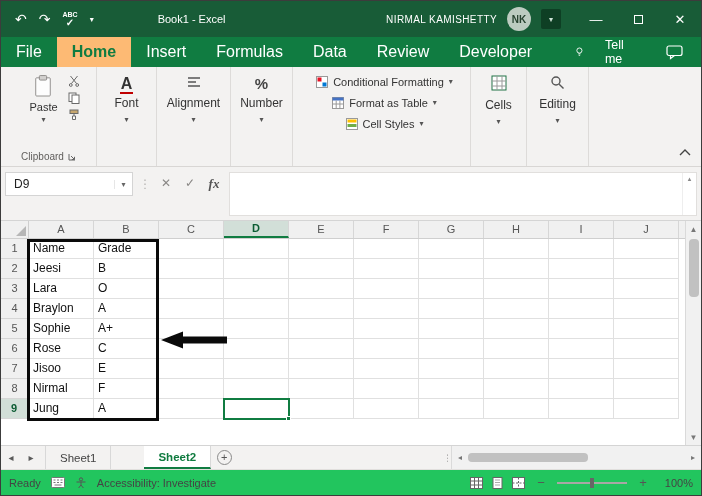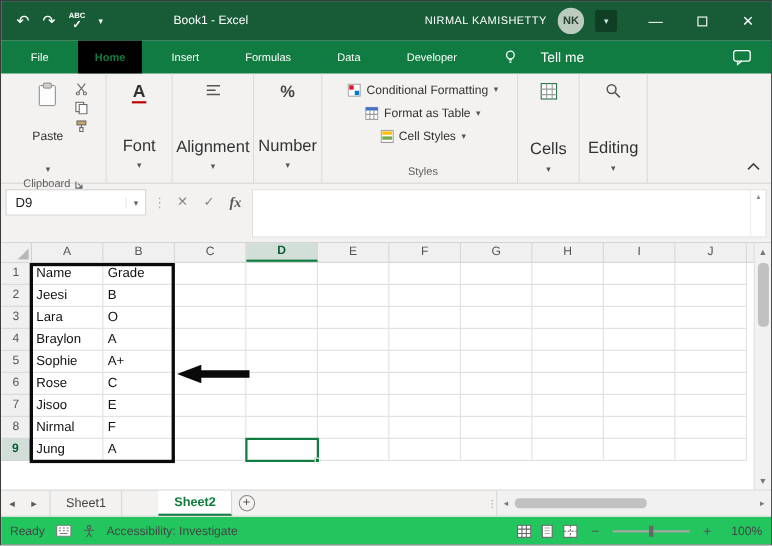--- a/index.html
+++ b/index.html
@@ -19,38 +19,38 @@
   .user-name { font-size: 10px; letter-spacing: .4px; }
   .avatar { width: 24px; height: 24px; border-radius: 50%; background: #bccbc0; color: #27422f; font-size: 10px; font-weight: bold; display: flex; align-items: center; justify-content: center; }
   .ribbon-disp { width: 20px; height: 20px; background: #0e3f24; border-radius: 2px; display: flex; align-items: center; justify-content: center; font-size: 8px; color: #cfe3d7; }
   .win-btns { display: flex; height: 36px; margin-left: 4px; }
   .win-btn { width: 42px; display: flex; align-items: center; justify-content: center; font-size: 13px; }
   .maxbox { width: 9px; height: 9px; border: 1px solid #fff; display: inline-block; }
 
   
   .tabbar { height: 30px; background: #107c41; display: flex; align-items: stretch; color: #fff; flex: 0 0 auto; }
   .rtabs { display: flex; }
-  .rtab { padding: 0 15px; font-size: 10px; display: flex; align-items: center; margin-left: 12px; }
-  .rtab.active { background: #000000; color: #107c41; font-weight: bold; }
+  .rtab { padding: 0 15px; font-size: 16px; display: flex; align-items: center; }
+  .rtab.active { background: #fdba74; color: #107c41; font-weight: bold; }
   .tellme { display: flex; align-items: center; gap: 21px; padding: 0 14px; margin-left: 14px; font-size: 12.5px; }
   .tab-spacer { flex: 1; }
   .comment-btn { display: flex; align-items: center; padding: 0 18px; }
 
   
   .ribbon { height: 100px; background: #f3f2f1; border-bottom: 1px solid #d8d6d4; display: flex; position: relative; flex: 0 0 auto; }
   .rgroup { border-right: 1px solid #ddDBd9; display: flex; flex-direction: column; padding: 4px 2px 2px 2px; align-items: center; }
   .rg-label { margin-top: auto; font-size: 10px; color: #605e5c; display: flex; align-items: center; justify-content: center; gap: 4px; padding: 2px 4px; }
   .clipboard { width: 96px; }
   .clip-content { display: flex; gap: 4px; padding-left: 6px; }
-  .paste-btn { display: flex; flex-direction: column; align-items: center; gap: 19px; font-size: 11px; color: #333; padding: 2px 6px; }
+  .paste-btn { display: flex; flex-direction: column; align-items: center; gap: 2px; font-size: 11px; color: #333; padding: 2px 6px; }
   .paste-btn .dd { font-size: 8px; color: #555; }
   .mini-col { display: flex; flex-direction: column; gap: 5px; padding-top: 4px; }
   .mini { display: flex; align-items: center; }
   .collapsed { width: 60px; align-items: center; text-align: center; padding-top: 8px; gap: 3px; }
-  .collapsed .cg-label { font-size: 15px; color: #333; margin-top: 28px; }
+  .collapsed .cg-label { font-size: 12px; color: #333; }
   .collapsed .cg-dd { font-size: 8px; color: #555; margin-top: 2px; }
   .font-a { font-size: 16px; font-weight: bold; color: #333; border-bottom: 2px solid #c00000; line-height: 18px; padding: 0 1px; }
   .alignment-g { width: 74px; }
   .number-g { width: 62px; }
   .pct { font-size: 15px; color: #444; font-weight: bold; line-height: 18px; }
   .styles-g { width: 178px; padding-left: 8px; }
   .style-row { display: flex; align-items: center; gap: 5px; font-size: 11px; color: #333; height: 21px; white-space: nowrap; }
   .style-row .dd2 { font-size: 8px; color: #555; }
   .styles-g .rg-label { justify-content: center; }
   .cells-g { width: 56px; }
@@ -146,20 +146,21 @@
     </div>
   </div>
 
   <div class="tabbar">
     <div class="rtabs">
         <div class="rtab">File</div>
         <div class="rtab active">Home</div>
         <div class="rtab">Insert</div>
         <div class="rtab">Formulas</div>
         <div class="rtab">Data</div>
+        <div class="rtab">Review</div>
         <div class="rtab">Developer</div>
       </div>
     <div class="tellme">
       <svg width="12" height="14" viewBox="0 0 12 14" fill="none" stroke="#ffffff" stroke-width="1.2">
           <circle cx="6" cy="5" r="3.5"></circle>
           <path d="M4.5 9.5 h3 M5 11.5 h2"></path>
         </svg>
       <span>Tell me</span>
     </div>
     <div class="tab-spacer"></div>
@@ -256,23 +257,20 @@
       </div>
       <div class="style-row">
         <svg width="12" height="12" viewBox="0 0 12 12">
             <rect x="0.5" y="0.5" width="11" height="11" fill="#fff" stroke="#999"></rect>
             <rect x="1.5" y="1.5" width="9" height="3" fill="#ffc000"></rect>
             <rect x="1.5" y="6" width="9" height="3" fill="#70ad47"></rect>
           </svg>
         <span>Cell Styles</span>
         <span class="dd2">▾</span>
       </div>
-      <div class="rg-label">
-        <span>Styles</span>
-      </div>
     </div>
 
     <div class="rgroup collapsed cells-g">
       <div>
         <svg width="16" height="16" viewBox="0 0 16 16">
             <rect x="1" y="1" width="14" height="14" fill="#fff" stroke="#217346"></rect>
             <path d="M1 6 h14 M1 11 h14 M6 1 v14 M11 1 v14" stroke="#9a9a9a" fill="none"></path>
           </svg>
       </div>
       <div class="cg-label">Cells</div>

